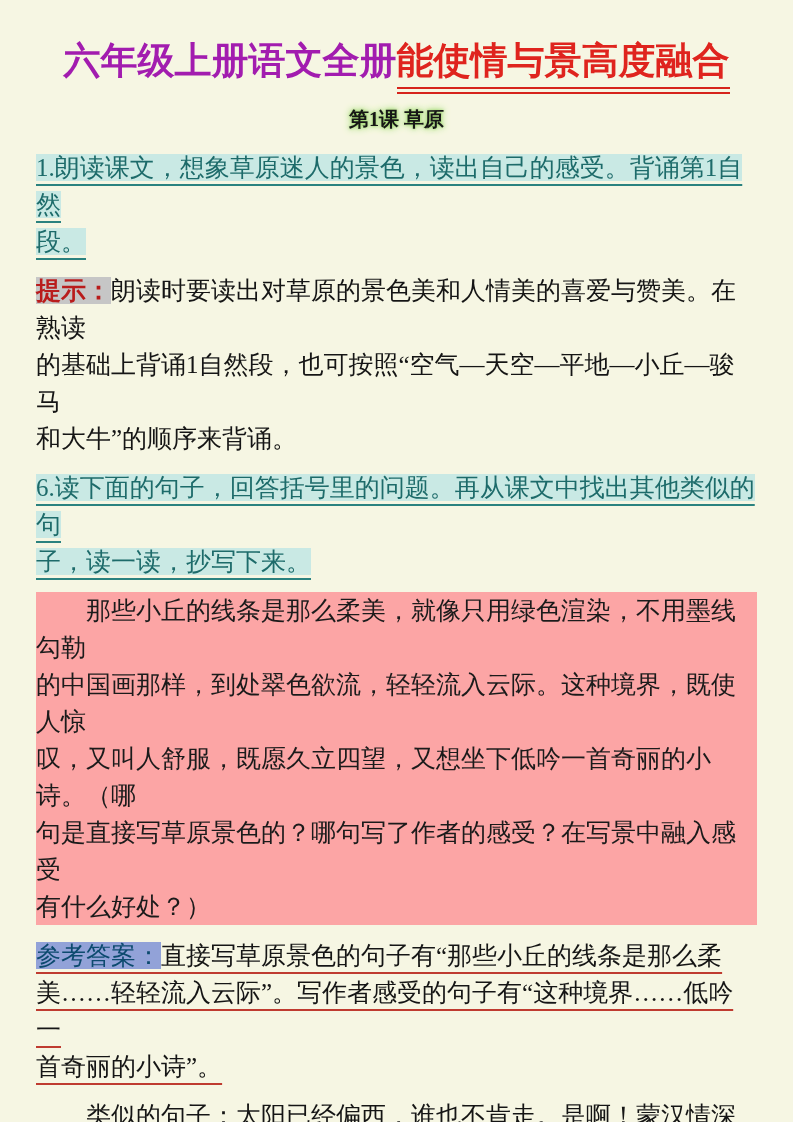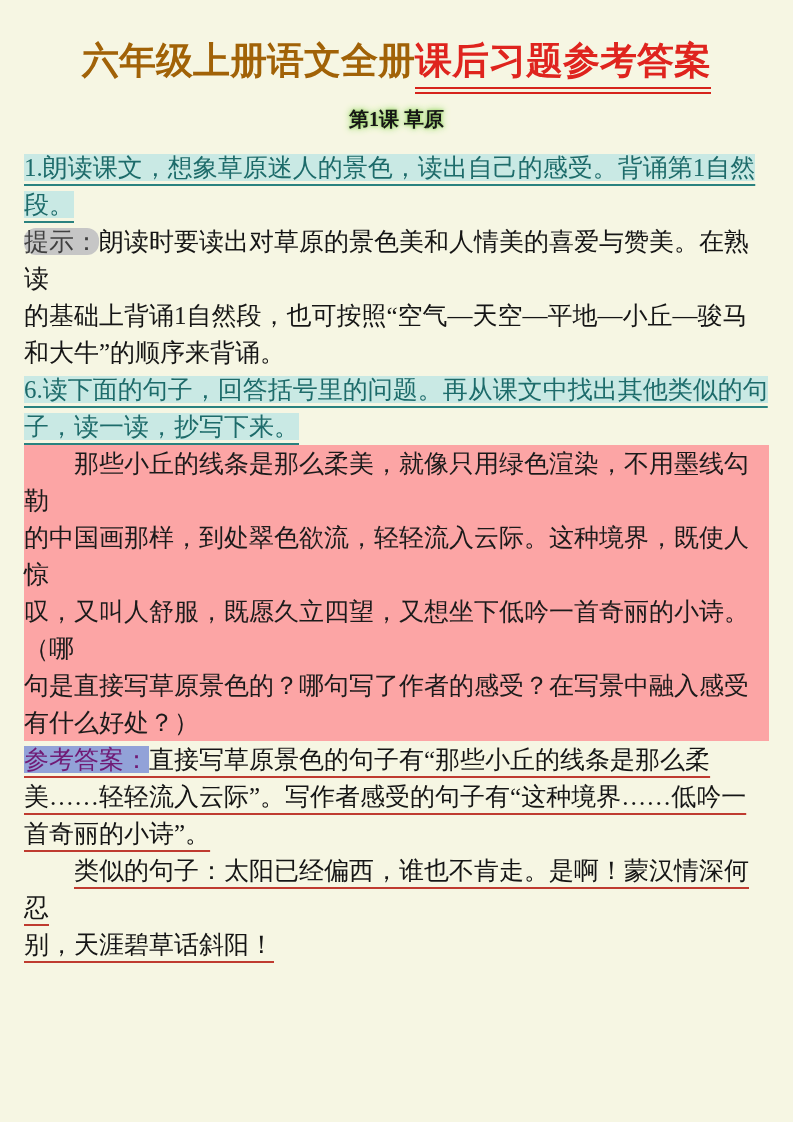--- a/index.html
+++ b/index.html
@@ -18,21 +18,21 @@
     color: #151515;
   }
   .title-row {
     margin-top: 36px;
     text-align: center;
     font-size: 37px;
     font-weight: 700;
     line-height: 1.35;
     white-space: nowrap;
   }
-  .title-black { color: #a16207; }
+  .title-black { color: #a21caf; }
   .title-red {
     color: #df241e;
     display: inline-block;
     padding-bottom: 1px;
     border-bottom: 7px double #d6241c;
   }
   .lesson-title {
     margin-top: 12px;
     text-align: center;
     font-size: 20px;
@@ -40,65 +40,64 @@
     color: #161616;
     text-shadow: 0 0 3px #9ad36b, 0 0 6px #aade7d, 0 0 9px #c2ea9a;
   }
   .content {
     margin: 16px 24px 0 24px;
     font-size: 25px;
     line-height: 37px;
   }
   .para {
     white-space: pre-line;
-    margin: 0;
+    margin: 12px;
   }
   .indent-first { text-indent: 2em; }
   .bg-peach { background: #fca5a5; }
 
   .seg { white-space: pre-line; }
   .q {
     color: #1d6b6a;
     background: #c9e9e4;
     text-decoration: underline;
     text-decoration-color: #2a827f;
     text-decoration-thickness: 2px;
     text-underline-offset: 8px;
   }
   .hint-label {
-    color: #404040;
-    font-weight: 400;
+    color: #b91c1c;
+    font-weight: 700;
     background: #c6c6c6;
-    border-radius: 12px;
   }
   .body { color: #151515; }
   .passage { color: #1b1b1b; }
   .answer-label {
-    color: #701a75;
+    color: #0c4a6e;
     background: #92a2d8;
     text-decoration: underline;
     text-decoration-color: #bf3b30;
     text-decoration-thickness: 2px;
     text-underline-offset: 8px;
   }
   .answer {
     color: #151515;
     text-decoration: underline;
     text-decoration-color: #bf3b30;
     text-decoration-thickness: 2px;
     text-underline-offset: 8px;
   }
 </style>
 </head>
 <body>
 
 <div class="page">
 
   <div class="title-row">
-    <span class="title-black">六年级上册语文全册</span><span class="title-red">课后习题参考答案</span>
+    <span class="title-black">六年级上册语文全册</span><span class="title-red">能使情与景高度融合</span>
   </div>
 
   <div class="lesson-title">第1课 草原</div>
 
   <div class="content">
       <div class="para"><span class="seg q">1.朗读课文，想象草原迷人的景色，读出自己的感受。背诵第1自然
 段。</span></div>
       <div class="para"><span class="seg hint-label">提示：</span><span class="seg body">朗读时要读出对草原的景色美和人情美的喜爱与赞美。在熟读
 的基础上背诵1自然段，也可按照“空气—天空—平地—小丘—骏马
 和大牛”的顺序来背诵。</span></div>

